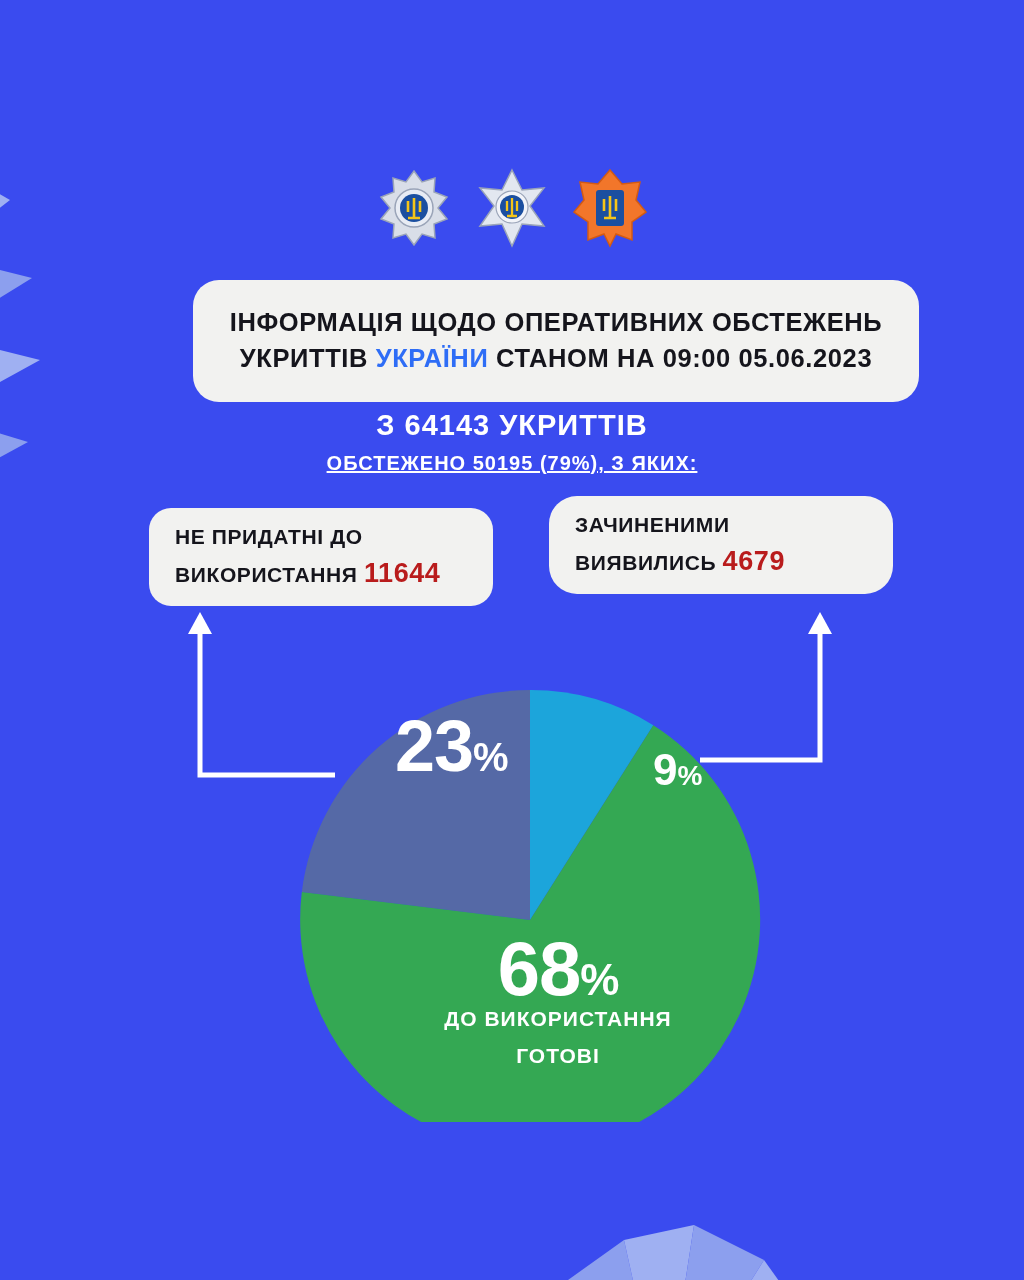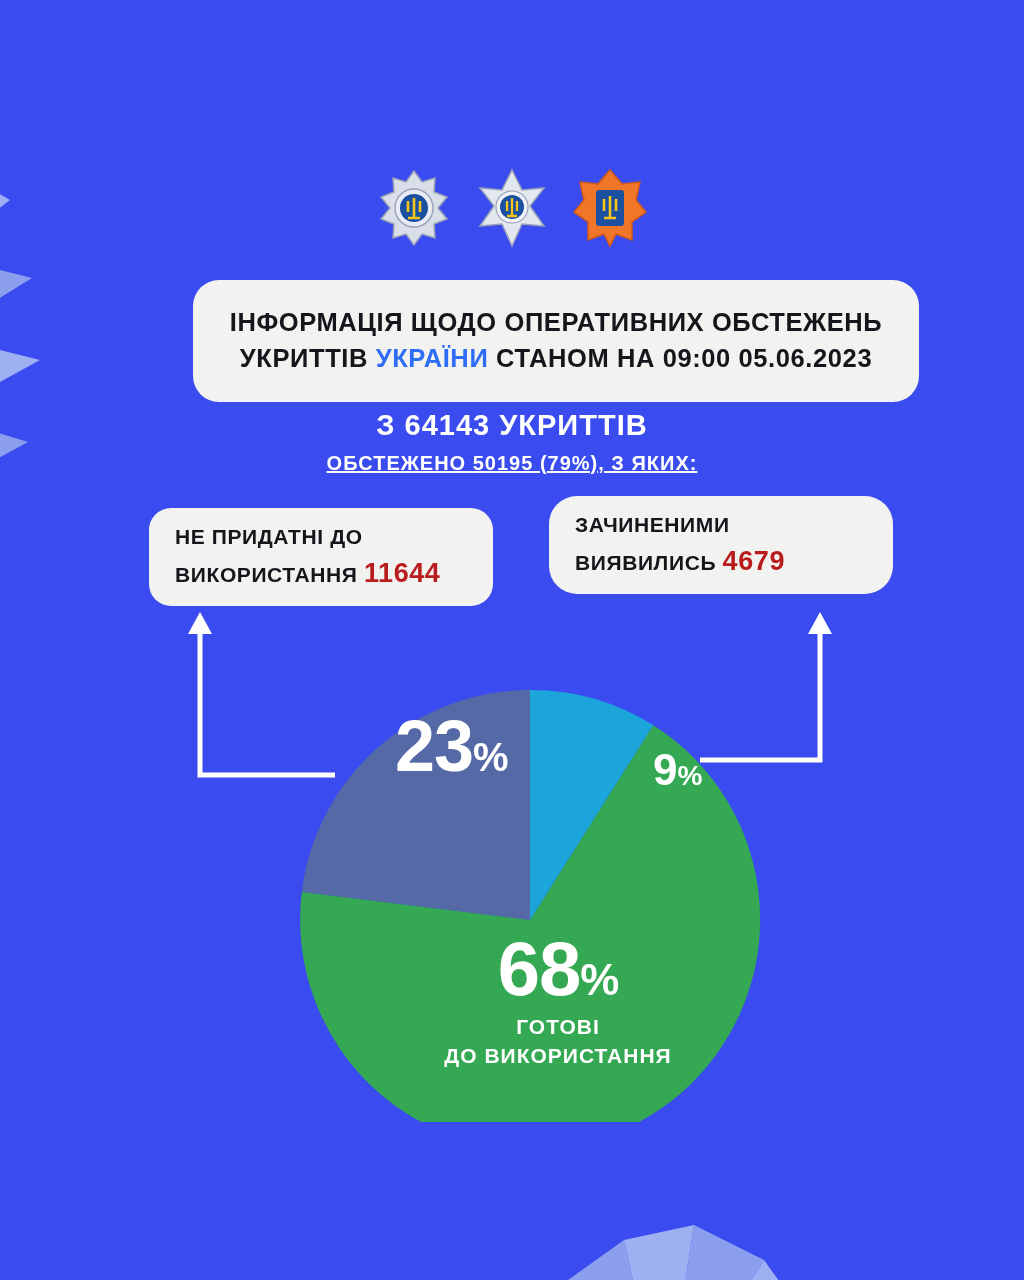--- a/index.html
+++ b/index.html
@@ -276,13 +276,13 @@
 
       <path d="M255 248 L378.3 53.2 A230 230 0 1 1 26.8 220 Z" fill="#34A853"></path>
     </g>
   </svg>
 </div>
 
 <div class="pie-label" id="label-23"><span>23</span><span class="pct">%</span></div>
 
 <div class="pie-label" id="label-9"><span>9</span><span class="pct">%</span></div>
 
-<div class="pie-label" id="label-68"><span>68</span><span class="pct">%</span><span class="sub">ГОТОВІ</span><span class="sub" style="margin-top:0">ДО ВИКОРИСТАННЯ</span></div>
+<div class="pie-label" id="label-68"><span>68</span><span class="pct">%</span><span class="sub" style="margin-top:0">ДО ВИКОРИСТАННЯ</span><span class="sub">ГОТОВІ</span></div>
 
 </body></html>

